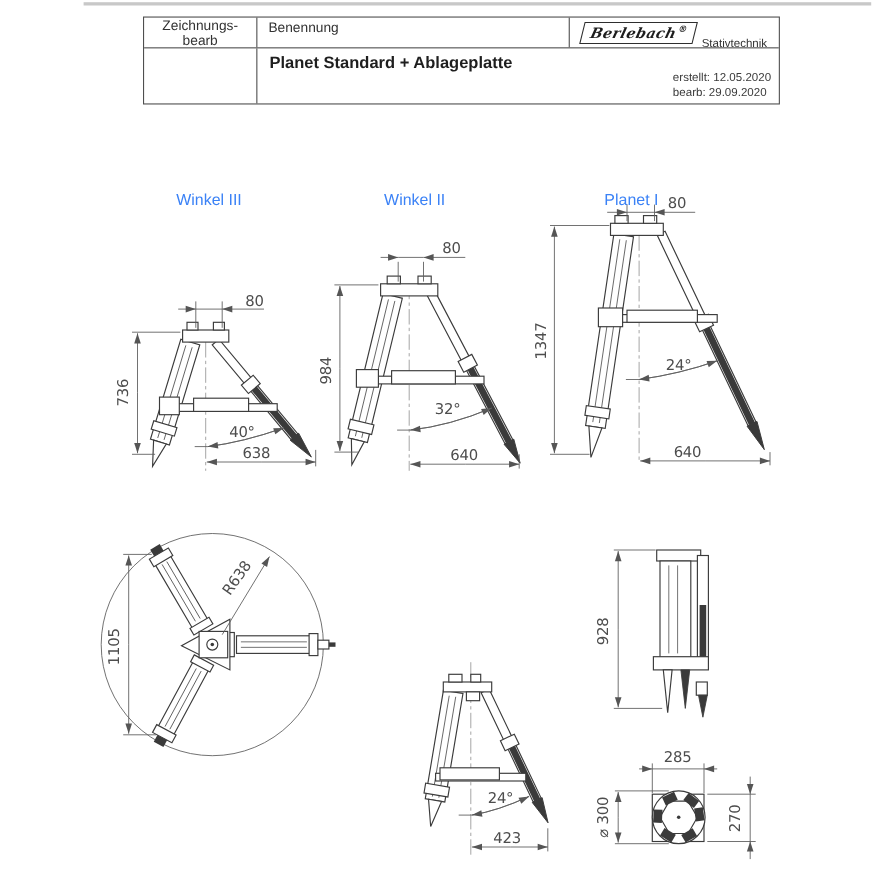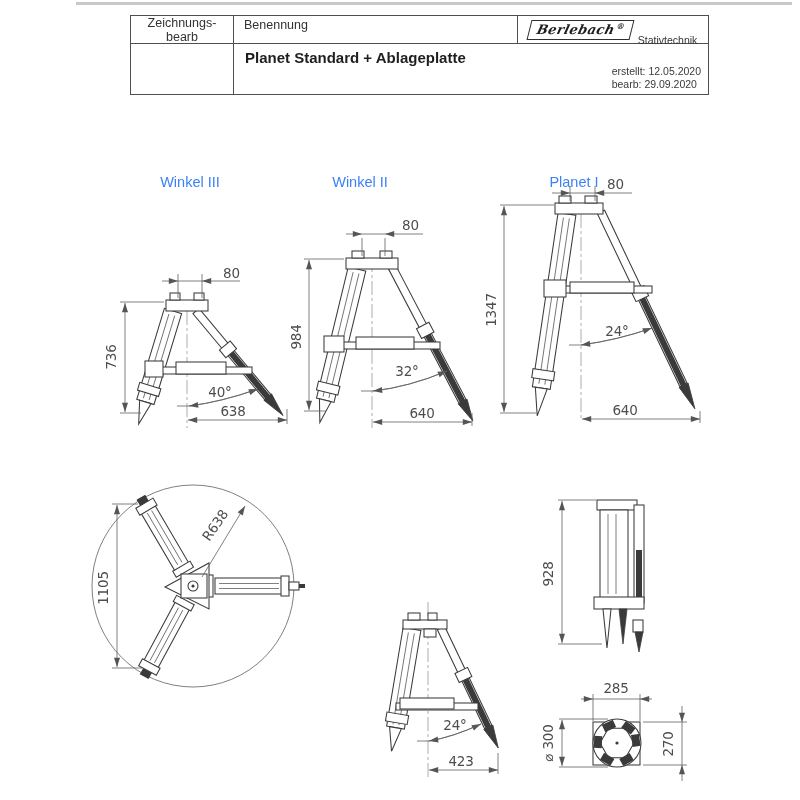--- a/index.html
+++ b/index.html
@@ -65,21 +65,21 @@
         <div>Planet Standard + Ablageplatte</div>
       </div>
       <div class="tb-dates">
         <div>erstellt: 12.05.2020</div>
         <div>bearb: 29.09.2020</div>
       </div>
     </div>
   </div>
 
   <div class="vlabel" style="left:190px">Winkel III</div>
-  <div class="vlabel" style="left:360px">Winkel II</div>
+  <div class="vlabel" style="left:377px">Winkel II</div>
   <div class="vlabel" style="left:574px">Planet I</div>
 
   <svg width="800" height="800" viewBox="0 0 800 800">
     <defs>
       <marker id="arr" markerUnits="userSpaceOnUse" markerWidth="11" markerHeight="8" refX="10" refY="4" orient="auto">
         <path d="M0.8,1 L10,4 L0.8,7 Z" fill="#555"></path>
       </marker>
     </defs>
 
     <g>

